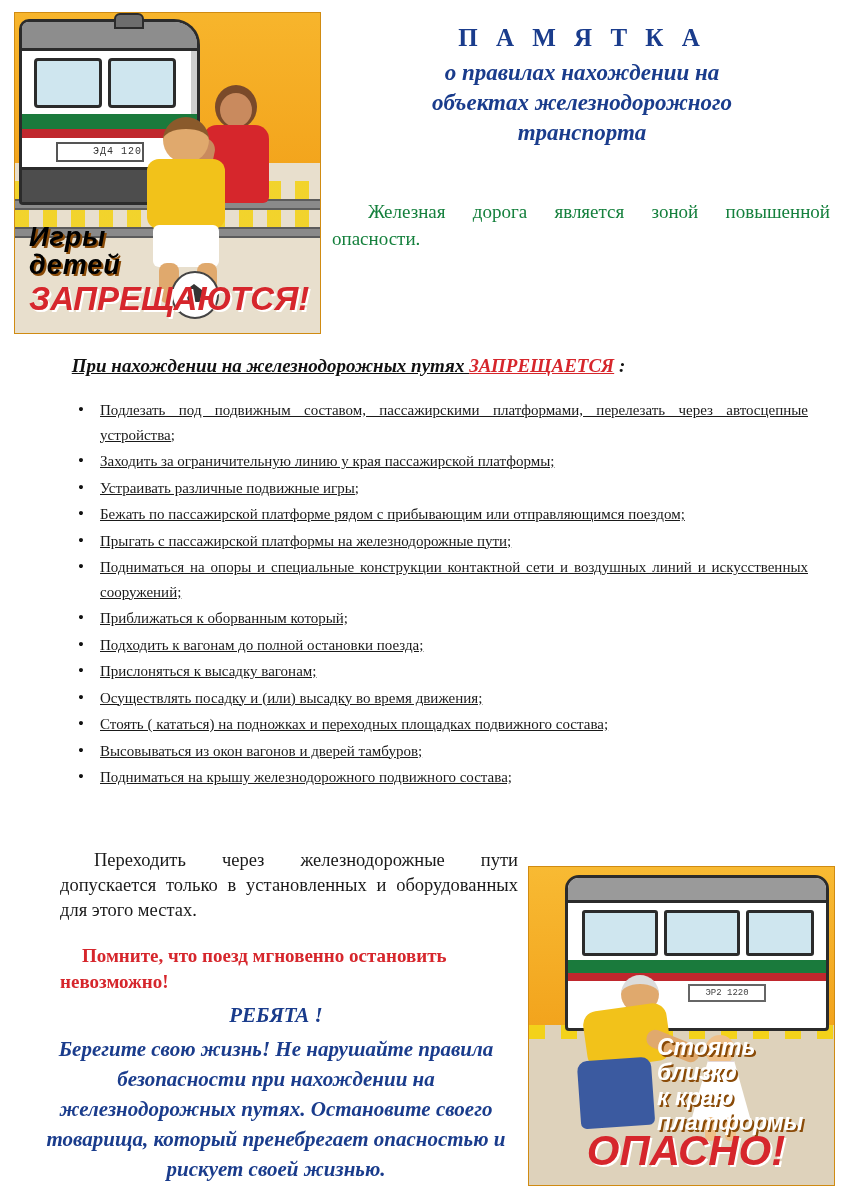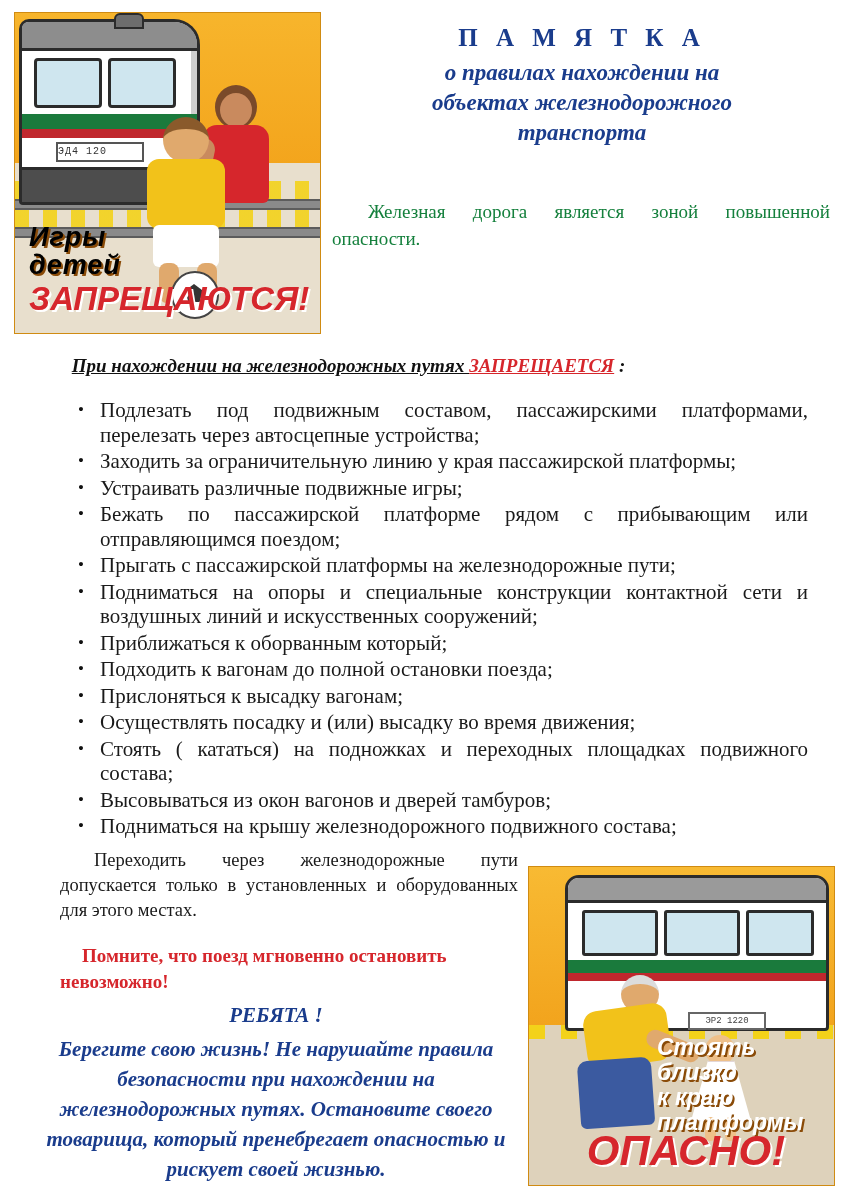--- a/index.html
+++ b/index.html
@@ -92,21 +92,21 @@
   }
   .p1-plate {
     position: absolute;
     left: 34px; top: 120px;
     width: 84px; height: 16px;
     background: #ffffff;
     border: 2px solid #555;
     font-family: "Liberation Mono", monospace;
     font-size: 10px;
     color: #333;
-    text-align: left;
+    text-align: right;
     line-height: 16px;
     letter-spacing: 1px;
   }
   .p1-skirt {
     position: absolute;
     left: 0; bottom: 0;
     width: 100%; height: 32px;
     background: #4d4d4d;
     border-top: 3px solid #2b2b2b;
   }
@@ -303,25 +303,26 @@
     position: absolute;
     left: 72px;
     top: 398px;
     width: 712px;
     margin: 0;
     padding: 0 0 0 24px;
     list-style: none;
   }
   ul.rules li {
     position: relative;
-    font-size: 21px;
+    font-size: 15px;
     line-height: 24.5px;
     text-align: justify;
     margin-bottom: 2px;
     padding-left: 4px;
+    text-decoration: underline;
   }
   ul.rules li::before {
     content: "\2022";
     position: absolute;
     left: -18px;
     top: 0;
     font-size: 17px;
     color: #111;
   }
 
@@ -408,21 +409,21 @@
   }
   .p2-stripe-red {
     position: absolute; left: 0; top: 95px;
     width: 100%; height: 8px; background: #c0272d;
   }
   .p2-plate {
     position: absolute; left: 120px; top: 106px;
     width: 74px; height: 14px;
     background: #fff; border: 2px solid #666;
     font-family: "Liberation Mono", monospace;
-    font-size: 9px; text-align: center; line-height: 14px; color: #444; margin-top: 28px;
+    font-size: 9px; text-align: center; line-height: 14px; color: #444;
   }
   .p2-platform {
     position: absolute; left: 0; top: 158px;
     width: 100%; height: 160px;
     background: #ded2bb;
   }
   .p2-edge {
     position: absolute; left: 0; top: 158px;
     width: 100%; height: 14px;
     background: repeating-linear-gradient(90deg,

